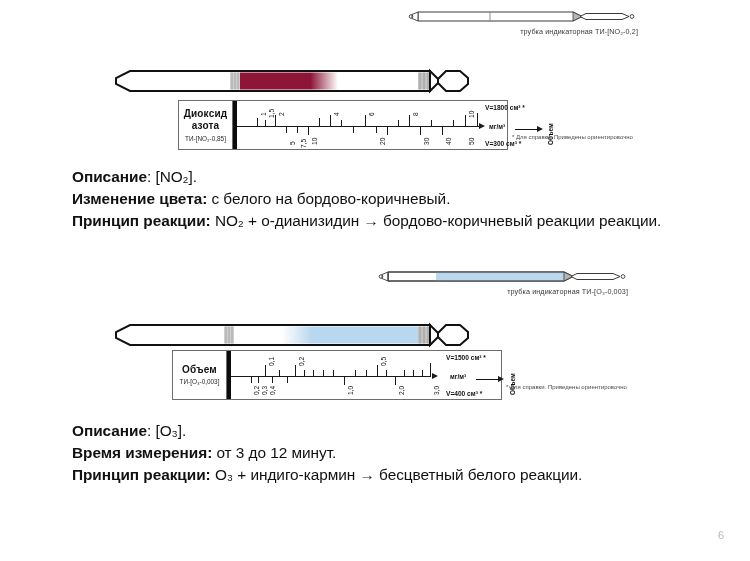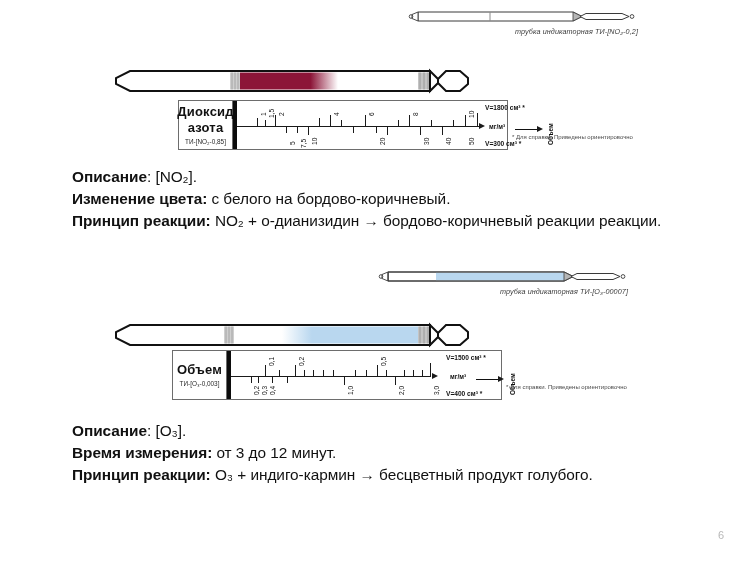--- a/index.html
+++ b/index.html
@@ -18,21 +18,20 @@
 
   .slide {
     position: absolute;
     inset: 0;
     background: #ffffff;
   }
 
   
   .mini-tube-wrap {
     position: absolute;
-    font-style: italic;
   }
   .mini-tube {
     position: relative;
     height: 17px;
   }
   .mini-caption {
     font-size: 7.2px;
     color: #3a3a3a;
     letter-spacing: .1px;
     white-space: nowrap;
@@ -57,21 +56,21 @@
     box-sizing: border-box;
     display: flex;
     flex-direction: column;
     align-items: center;
     justify-content: center;
     text-align: center;
     line-height: 1.25;
   }
   .scale-name {
     font-weight: bold;
-    font-size: 13px;
+    font-size: 10px;
     color: #111;
     letter-spacing: .2px;
   }
   .scale-code {
     font-size: 6.4px;
     color: #2a2a2a;
     margin-top: 2px;
     white-space: nowrap;
   }
 
@@ -291,21 +290,21 @@
         <path d="M10,4 L186,4 L195,8.5 L186,13 L10,13 Z" fill="#ffffff" stroke="#3a3a3a" stroke-width="1"></path>
         <rect x="58" y="4.6" width="128" height="7.8" fill="#b9d7ef"></rect>
         <path d="M10,4 L10,13 L4,10.5 L4,6.5 Z" fill="#ffffff" stroke="#3a3a3a" stroke-width="0.9"></path>
         <circle cx="3" cy="8.5" r="1.8" fill="none" stroke="#3a3a3a" stroke-width="0.9"></circle>
         <path d="M10,4 L186,4 L195,8.5 L186,13 L10,13 Z" fill="none" stroke="#3a3a3a" stroke-width="1"></path>
         <path d="M186,4 L195,8.5 L186,13 Z" fill="#b6b6b6" stroke="#3a3a3a" stroke-width="0.8"></path>
         <path d="M199,5.5 L235,5.5 L242,8.5 L235,11.5 L199,11.5 L193,8.5 Z" fill="#ffffff" stroke="#3a3a3a" stroke-width="1"></path>
         <circle cx="245" cy="8.5" r="1.9" fill="none" stroke="#3a3a3a" stroke-width="0.9"></circle>
       </svg>
     </div>
-    <div class="mini-caption">трубка индикаторная ТИ-[O₃-00007]</div>
+    <div class="mini-caption">трубка индикаторная ТИ-[O₃-0,003]</div>
   </div>
 
   <div class="big-tube-wrap" style="left:112px; top:320px; width:360px;">
     <svg width="360" height="30" viewBox="0 0 360 30">
       <defs>
         <linearGradient id="o3fill" x1="0" x2="1">
           <stop offset="0%" stop-color="#ffffff"></stop>
           <stop offset="22%" stop-color="#b9d7ef"></stop>
           <stop offset="100%" stop-color="#b9d7ef"></stop>
         </linearGradient>
@@ -381,19 +380,19 @@
   <div class="footnote" style="left:506px; top:384px;">* Для справки. Приведены ориентировочно</div>
 
   <div class="desc-block" style="top:420px;">
     <div class="desc-line">
       <b>Описание</b><span>: [O₃].</span>
     </div>
     <div class="desc-line">
       <b>Время измерения:</b><span> от 3 до 12 минут.</span>
     </div>
     <div class="desc-line">
-      <b>Принцип реакции:</b><span> O₃ + индиго-кармин → бесцветный продукт голубого.</span>
+      <b>Принцип реакции:</b><span> O₃ + индиго-кармин → бесцветный белого реакции.</span>
     </div>
   </div>
 
   <div class="page-num">6</div>
 
 </div>
 
 </body></html>

